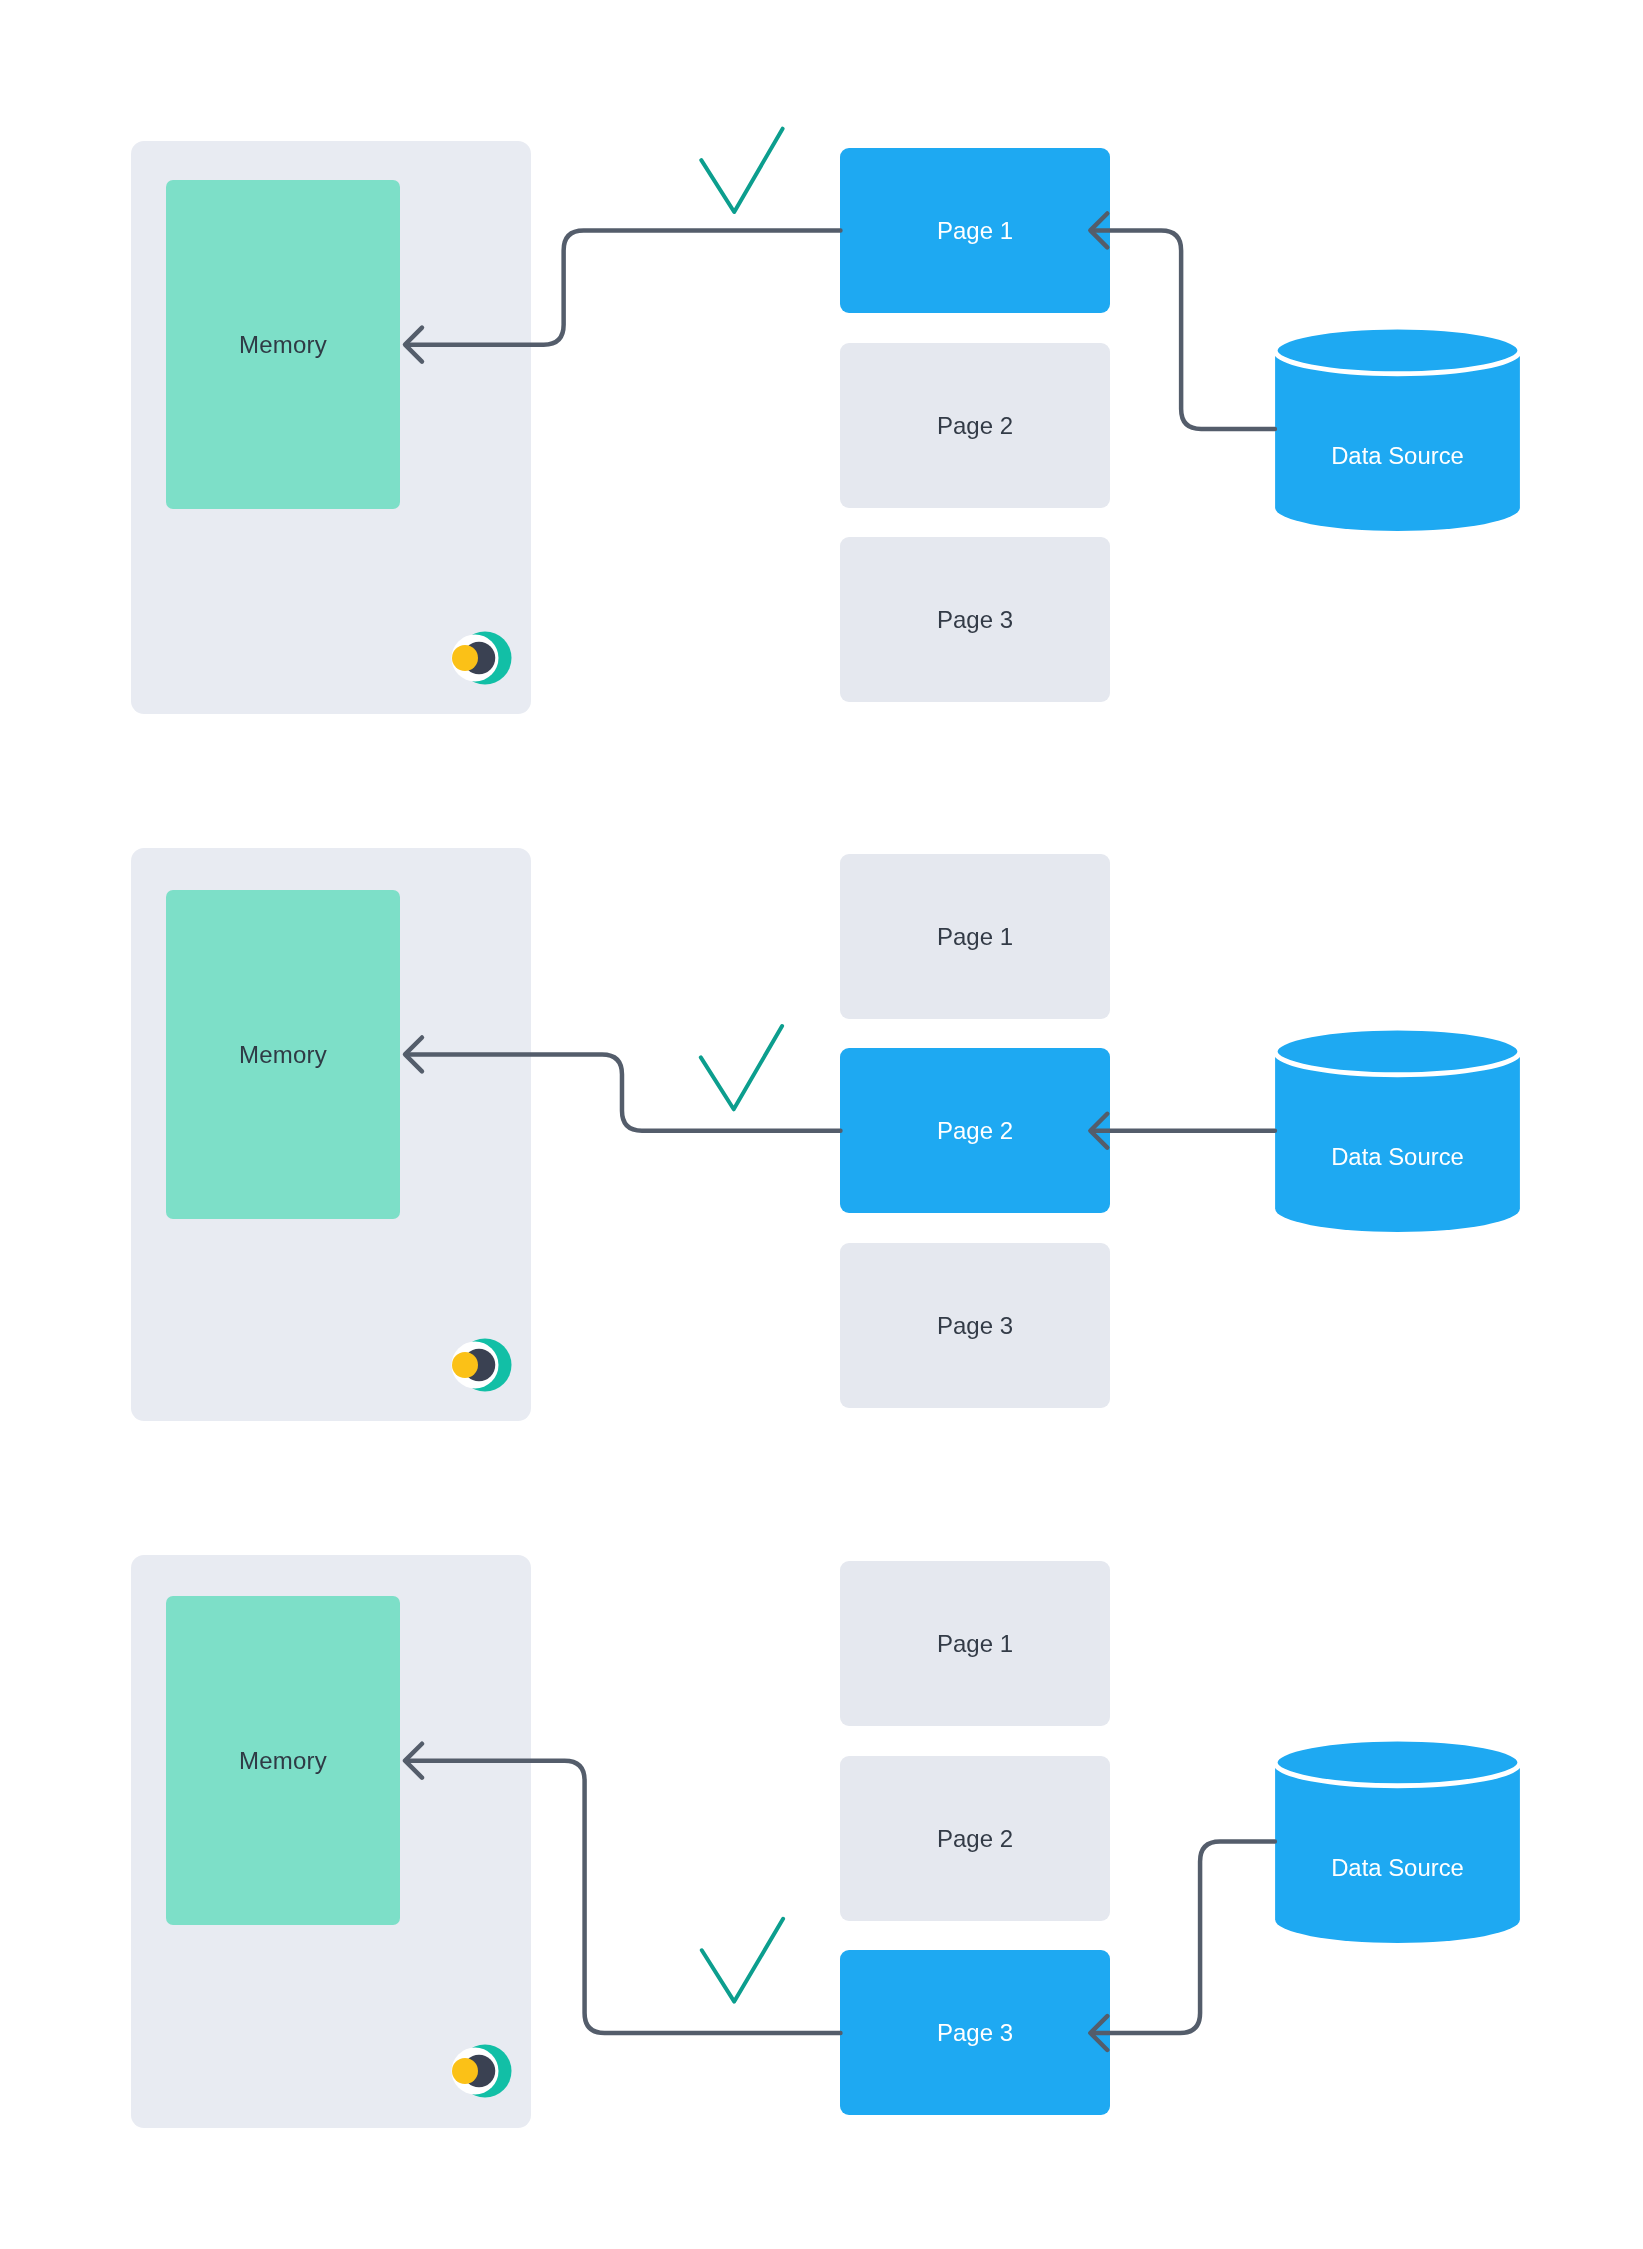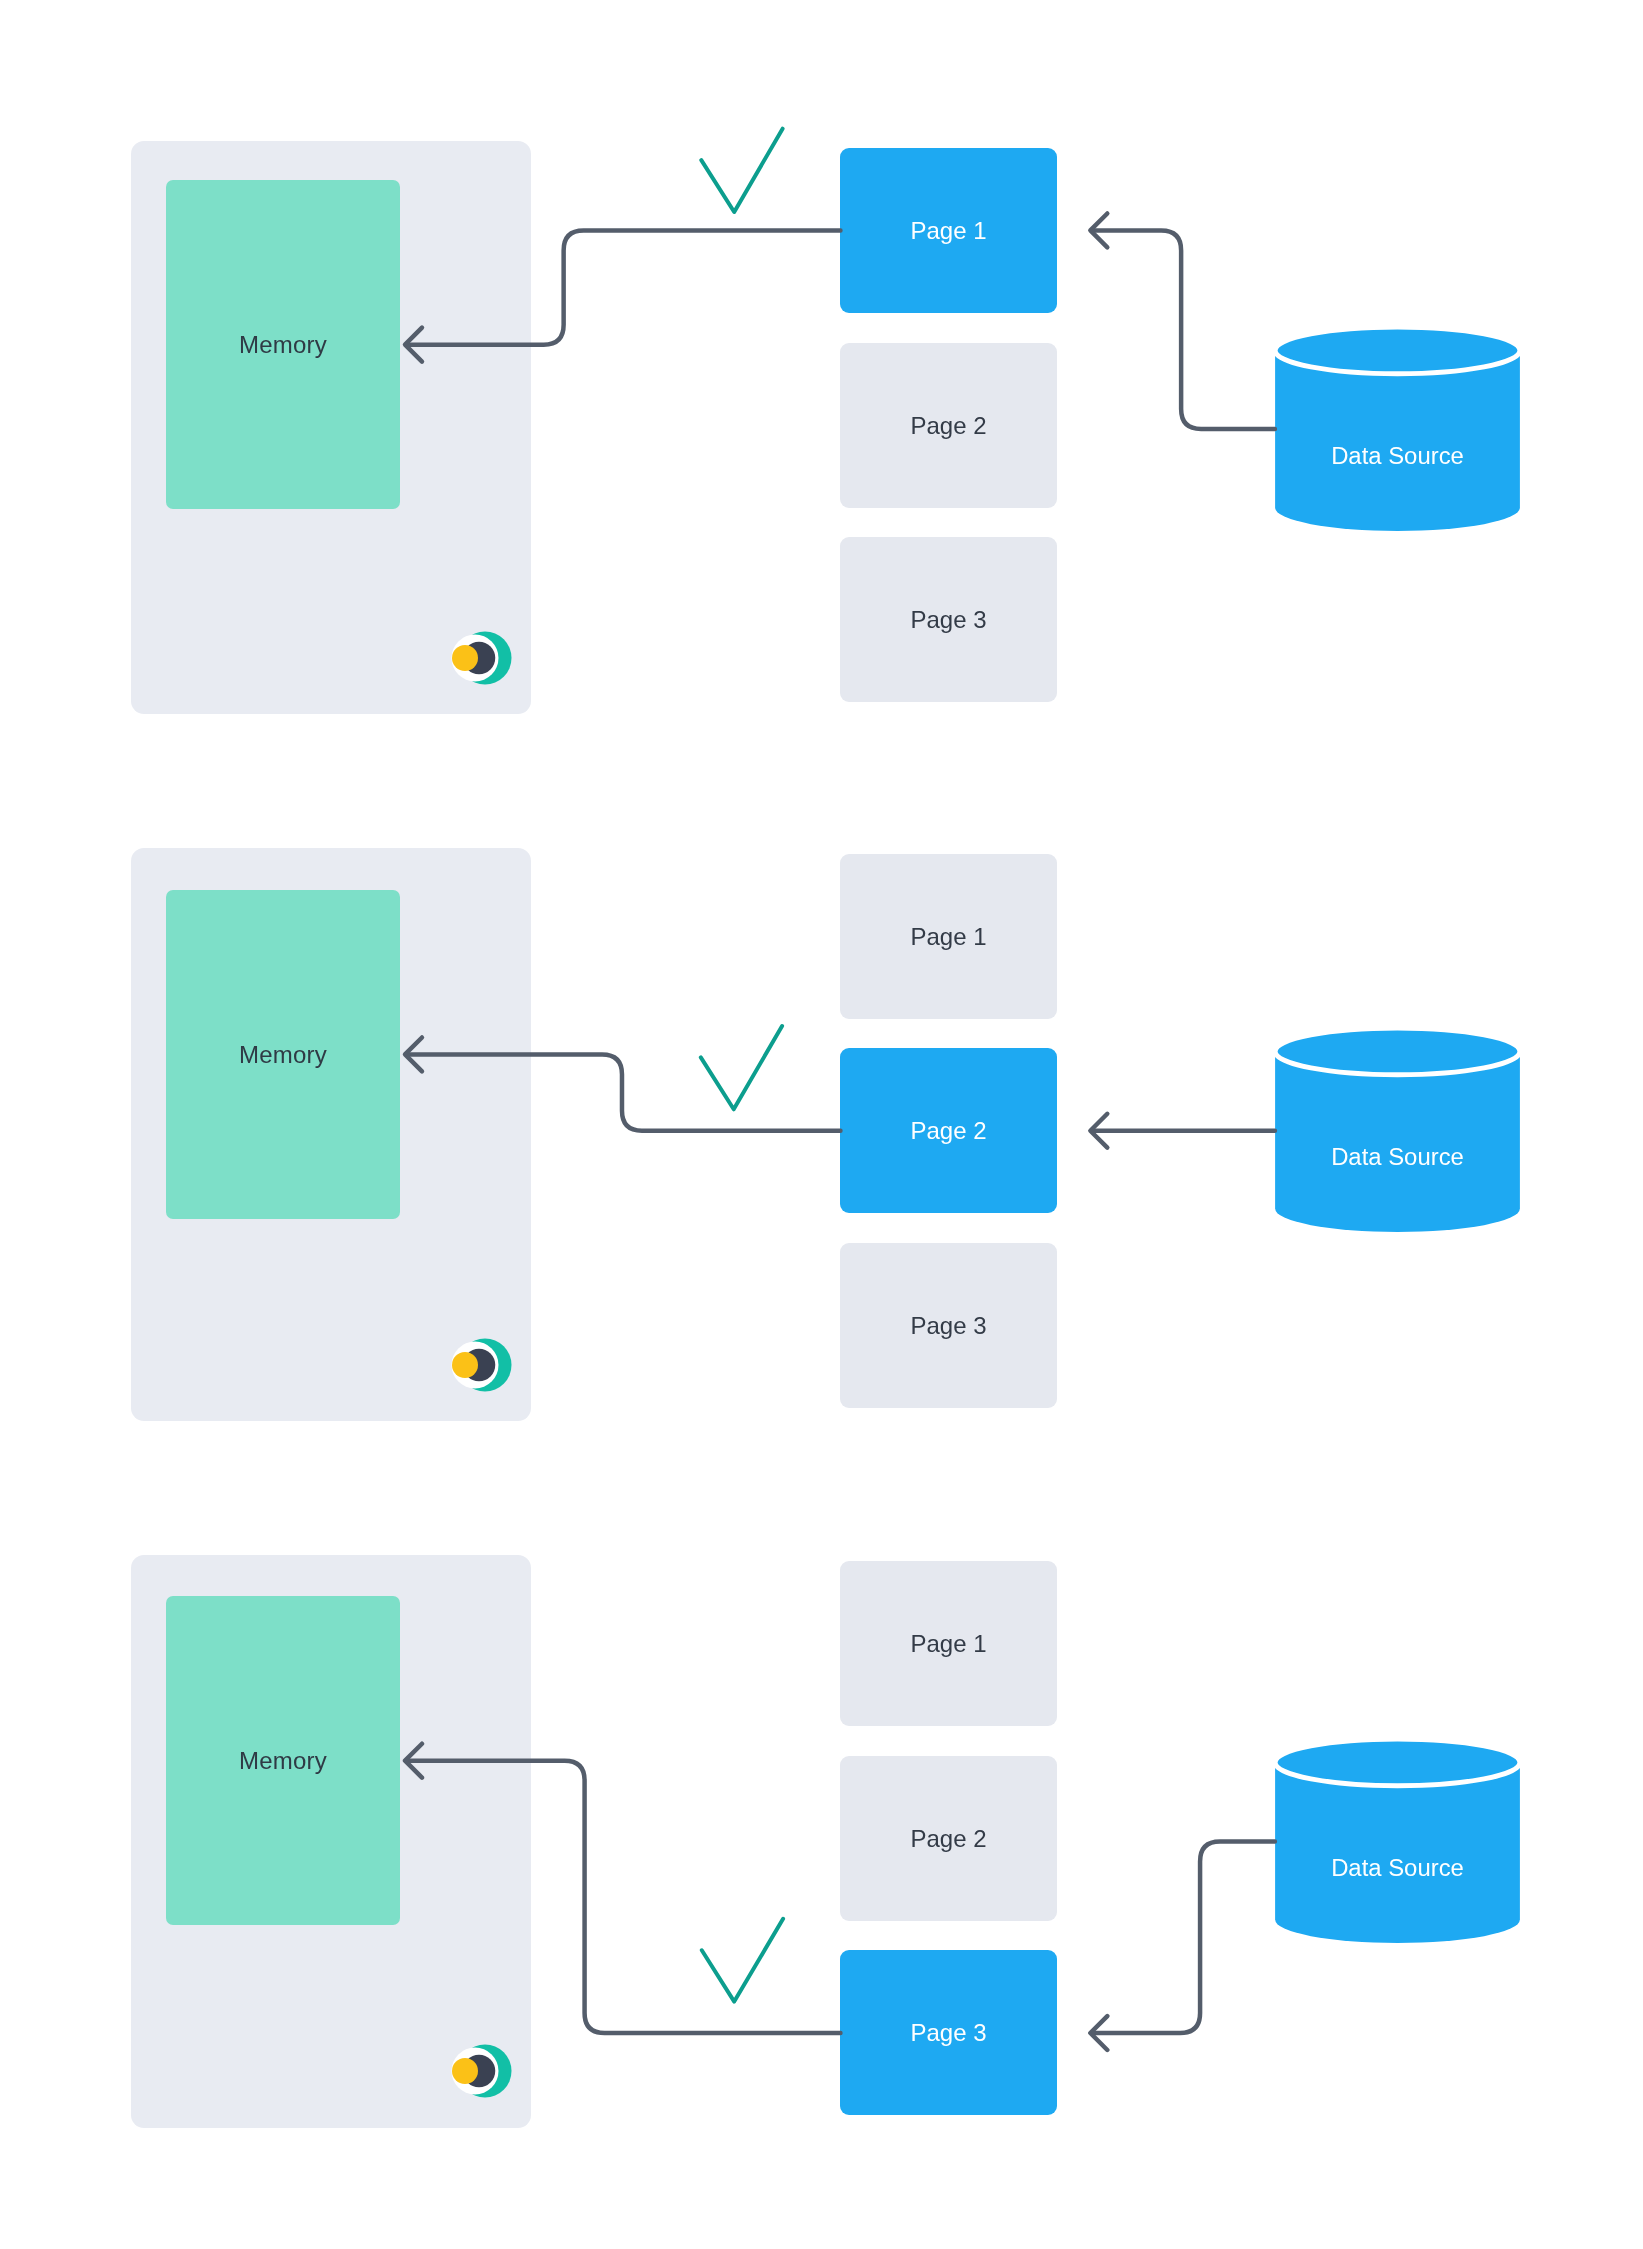--- a/index.html
+++ b/index.html
@@ -11,21 +11,21 @@
     position:absolute;left:131px;width:400px;height:573px;
     background:#E8EBF2;border-radius:13px;
   }
   .memory{
     position:absolute;left:166px;width:234px;height:329px;
     background:#7DDFC8;border-radius:7px;
     display:flex;align-items:center;justify-content:center;
     font-size:24px;color:#2F3A45;letter-spacing:0.2px;
   }
   .page{
-    position:absolute;left:840px;width:217px;height:165px;
+    position:absolute;left:840px;width:270px;height:165px;
     background:#E5E8EF;border-radius:9px;
     display:flex;align-items:center;justify-content:center;
     font-size:24px;color:#333B47;
   }
   .page.active{background:#1EA9F2;color:#ffffff;}
   .logo{position:absolute;left:450px;width:70px;height:70px;}
   .cyl{position:absolute;left:1275px;width:245px;height:204px;}
   .overlay{position:absolute;left:0;top:0;pointer-events:none;}
   .cyl text{font-family:"Liberation Sans", sans-serif;font-size:48px;fill:#ffffff;}
 </style>

